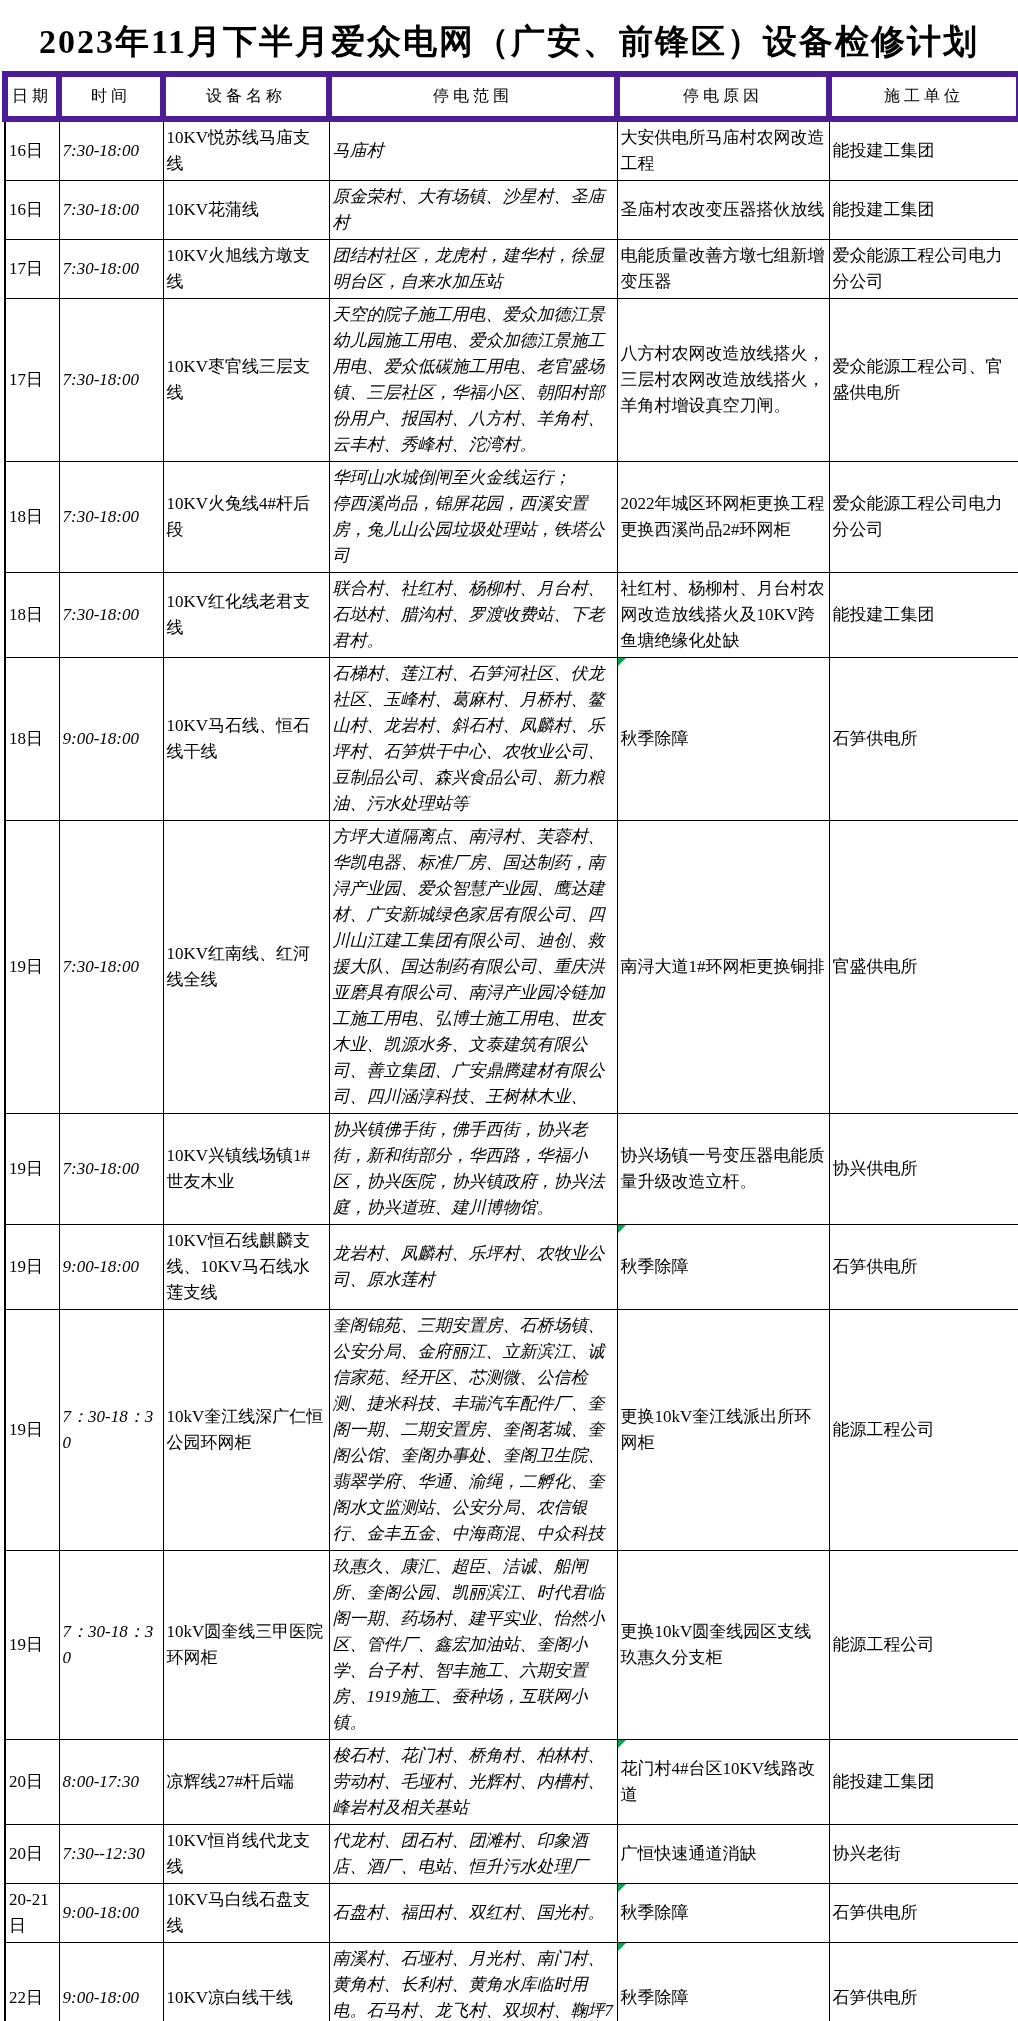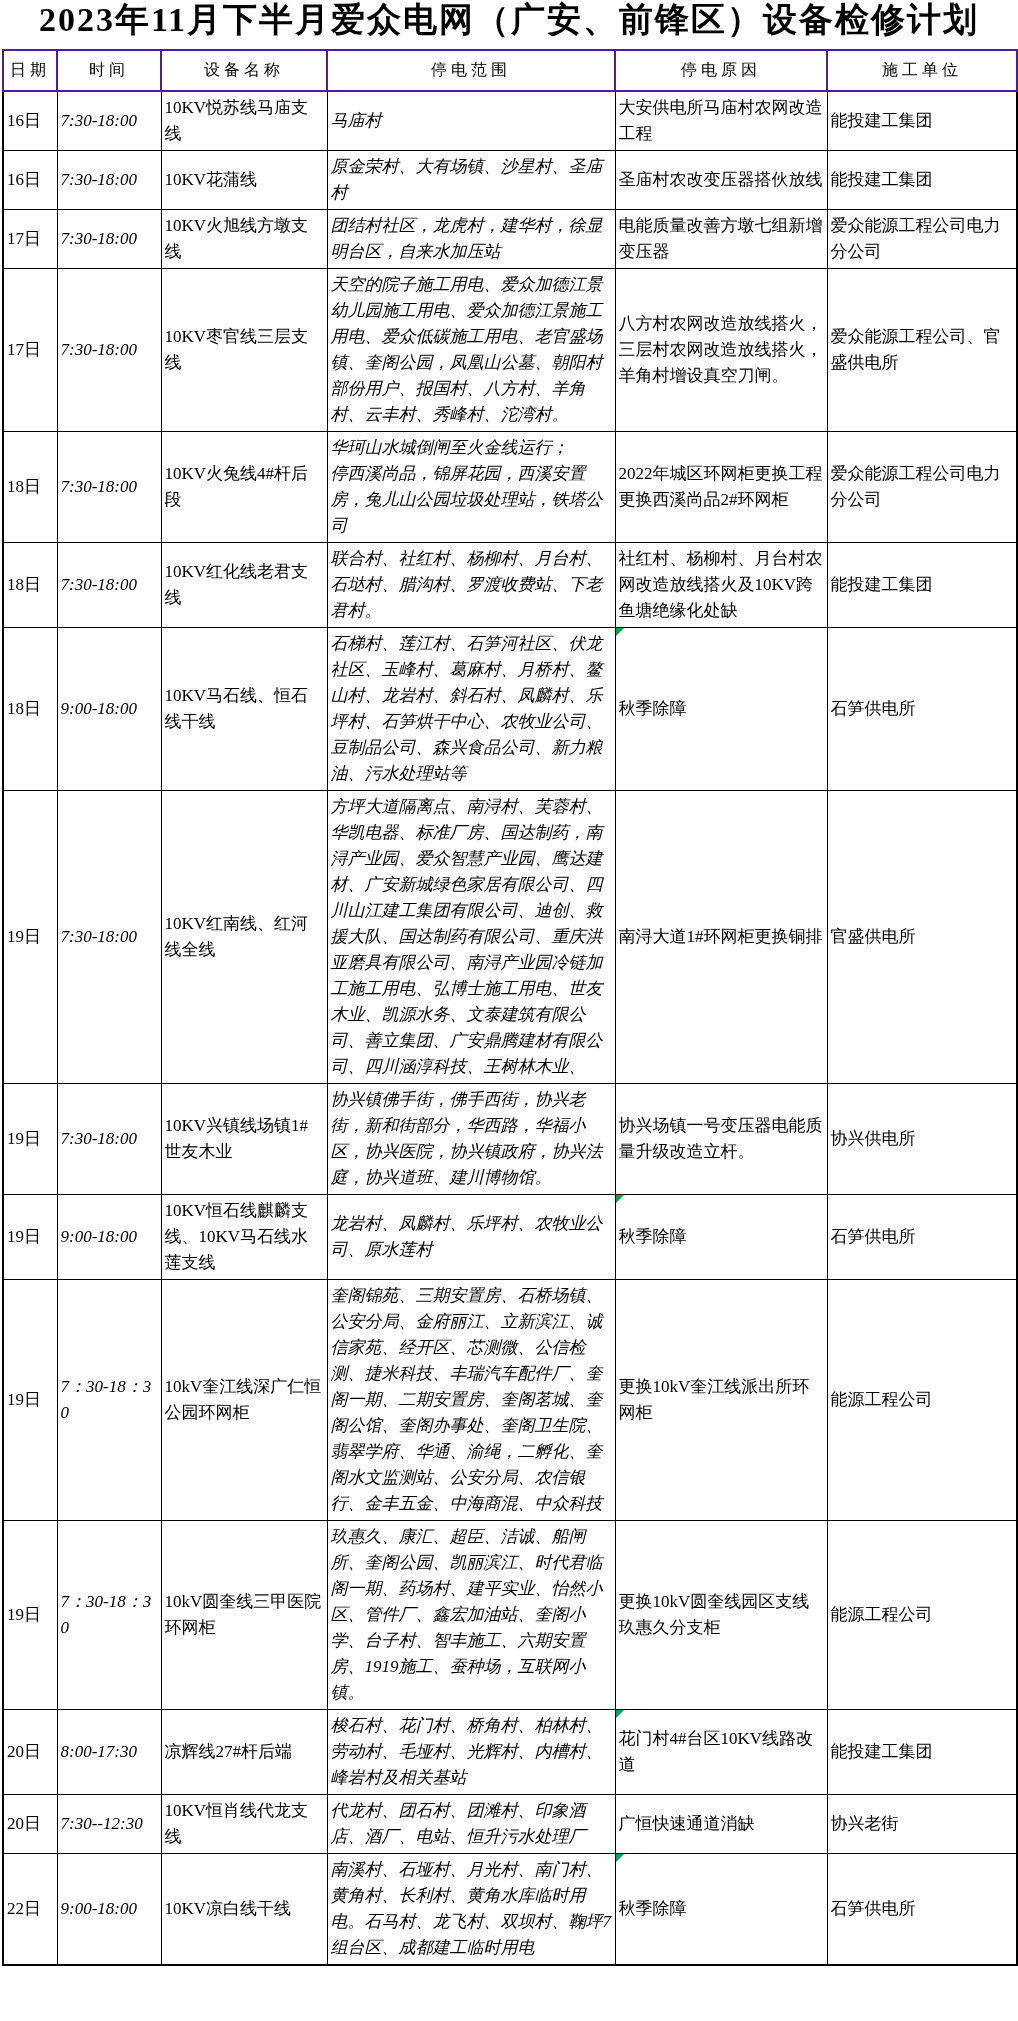--- a/index.html
+++ b/index.html
@@ -10,38 +10,38 @@
   }
   .sheet{
     width:1016px;
     margin:0 auto;
   }
   .page-title{
     text-align:center;
     font-size:34px;
     font-weight:bold;
     letter-spacing:2px;
-    padding:0 0 8px 0;
+    padding:22px 0 8px 0;
     line-height:1.2;
   }
   table.schedule{
     width:1014px;
     border-collapse:collapse;
     table-layout:fixed;
     border:2px solid #000;
     margin-left:1px;
   }
   col.c-date{width:54px;}
   col.c-time{width:104px;}
   col.c-device{width:166px;}
   col.c-scope{width:288px;}
   col.c-reason{width:212px;}
   col.c-unit{width:190px;}
   th{
-    border:2px solid #4c1d95;
+    border:6px solid #4c1d95;
     font-size:16px;
     font-weight:normal;
     text-align:center;
     padding:9px 2px;
     letter-spacing:4px;
   }
   td{
     border:1px solid #000;
     font-size:17px;
     line-height:26px;
@@ -106,21 +106,21 @@
           <td class="cell-time">7:30-18:00</td>
           <td class="cell-device">10KV火旭线方墩支线</td>
           <td class="cell-scope">团结村社区，龙虎村，建华村，徐显明台区，自来水加压站</td>
           <td class="cell-reason">电能质量改善方墩七组新增变压器</td>
           <td class="cell-unit">爱众能源工程公司电力分公司</td>
         </tr>
         <tr>
           <td class="cell-date">17日</td>
           <td class="cell-time">7:30-18:00</td>
           <td class="cell-device">10KV枣官线三层支线</td>
-          <td class="cell-scope">天空的院子施工用电、爱众加德江景幼儿园施工用电、爱众加德江景施工用电、爱众低碳施工用电、老官盛场镇、奎阁公园，凤凰山公墓、朝阳村部份用户、报国村、八方村、羊角村、云丰村、秀峰村、沱湾村。</td>
+          <td class="cell-scope">天空的院子施工用电、爱众加德江景幼儿园施工用电、爱众加德江景施工用电、爱众低碳施工用电、老官盛场镇、三层社区，华福小区、朝阳村部份用户、报国村、八方村、羊角村、云丰村、秀峰村、沱湾村。</td>
           <td class="cell-reason">八方村农网改造放线搭火，三层村农网改造放线搭火，羊角村增设真空刀闸。</td>
           <td class="cell-unit">爱众能源工程公司、官盛供电所</td>
         </tr>
         <tr>
           <td class="cell-date">18日</td>
           <td class="cell-time">7:30-18:00</td>
           <td class="cell-device">10KV火兔线4#杆后段</td>
           <td class="cell-scope">华珂山水城倒闸至火金线运行；
 停西溪尚品，锦屏花园，西溪安置房，兔儿山公园垃圾处理站，铁塔公司</td>
           <td class="cell-reason">2022年城区环网柜更换工程更换西溪尚品2#环网柜</td>
@@ -192,20 +192,28 @@
         </tr>
         <tr>
           <td class="cell-date">20日</td>
           <td class="cell-time">7:30--12:30</td>
           <td class="cell-device">10KV恒肖线代龙支线</td>
           <td class="cell-scope">代龙村、团石村、团滩村、印象酒店、酒厂、电站、恒升污水处理厂</td>
           <td class="cell-reason">广恒快速通道消缺</td>
           <td class="cell-unit">协兴老街</td>
         </tr>
         <tr>
+          <td class="cell-date">20-21日</td>
+          <td class="cell-time">9:00-18:00</td>
+          <td class="cell-device">10KV马白线石盘支线</td>
+          <td class="cell-scope">石盘村、福田村、双红村、国光村。</td>
+          <td class="cell-reason marker">秋季除障</td>
+          <td class="cell-unit">石笋供电所</td>
+        </tr>
+        <tr>
           <td class="cell-date">22日</td>
           <td class="cell-time">9:00-18:00</td>
           <td class="cell-device">10KV凉白线干线</td>
           <td class="cell-scope">南溪村、石垭村、月光村、南门村、黄角村、长利村、黄角水库临时用电。石马村、龙飞村、双坝村、鞠坪7组台区、成都建工临时用电</td>
           <td class="cell-reason marker">秋季除障</td>
           <td class="cell-unit">石笋供电所</td>
         </tr>
       </tbody>
   </table>
 </div>

